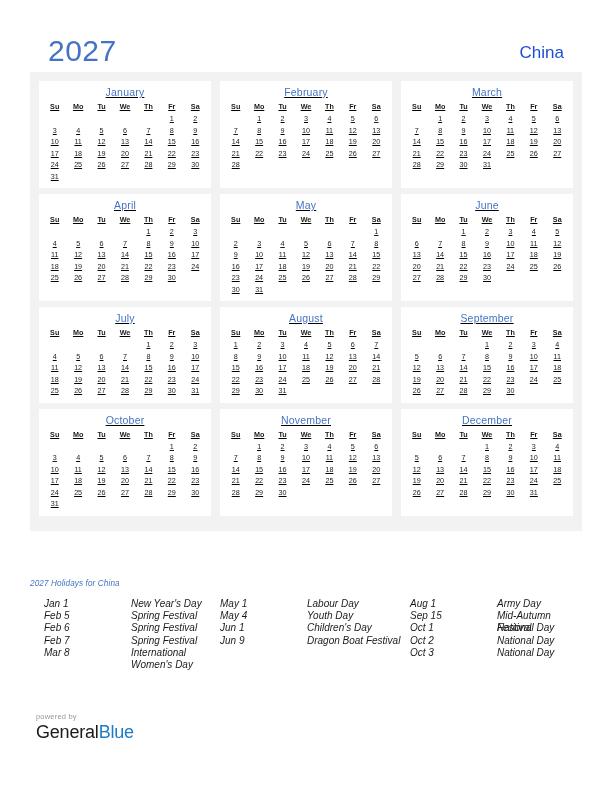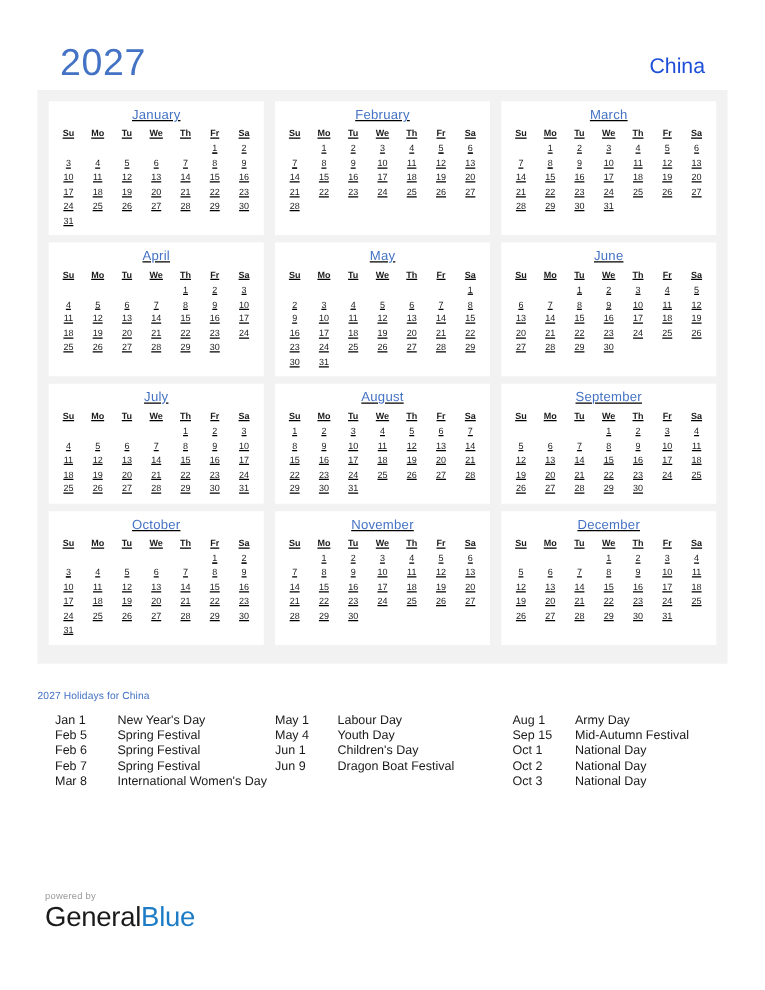--- a/index.html
+++ b/index.html
@@ -93,22 +93,23 @@
     font-weight: bold;
   }
   td.holiday.off {
     text-decoration: underline;
   }
   td.empty { color: transparent; }
 
   
   #holidays-section {
     position: absolute;
-    left: 30px; top: 552px;
+    left: 30px; top: 579px;
     width: 552px;
+    font-style: italic;
   }
   #holidays-heading {
     font-size: 8.2px;
     color: #4472C4;
     margin-bottom: 10px;
     letter-spacing: 0.1px;
   }
   #holidays-columns {
     display: flex;
   }
@@ -117,35 +118,35 @@
   .holiday-col.col-2 { width: 190px; padding-left: 0px; }
   .holiday-col.col-3 { width: 172px; padding-left: 0px; }
   .holiday-row {
     display: flex;
     font-size: 10px;
     color: #1a1a1a;
     line-height: 12.2px;
     height: 12.2px;
   }
   .holiday-date { width: 50px; flex: none; }
-  .holiday-name { flex: 1; }
+  .holiday-name { flex: 1; margin-left: 37px; }
 
   
   #footer {
     position: absolute;
     left: 36px; top: 712px;
   }
   #powered-by {
     font-size: 7.5px;
     color: #9a9a9a;
     letter-spacing: 0.2px;
     margin-bottom: 2px;
   }
   #brand {
-    font-size: 22px;
+    font-size: 18px;
     line-height: 1;
     letter-spacing: -0.2px;
   }
   #brand-general { color: #1a1a1a; }
   #brand-blue { color: #1D7CC6; }
 </style>
 </head>
 <body>
 
 <div id="page">

